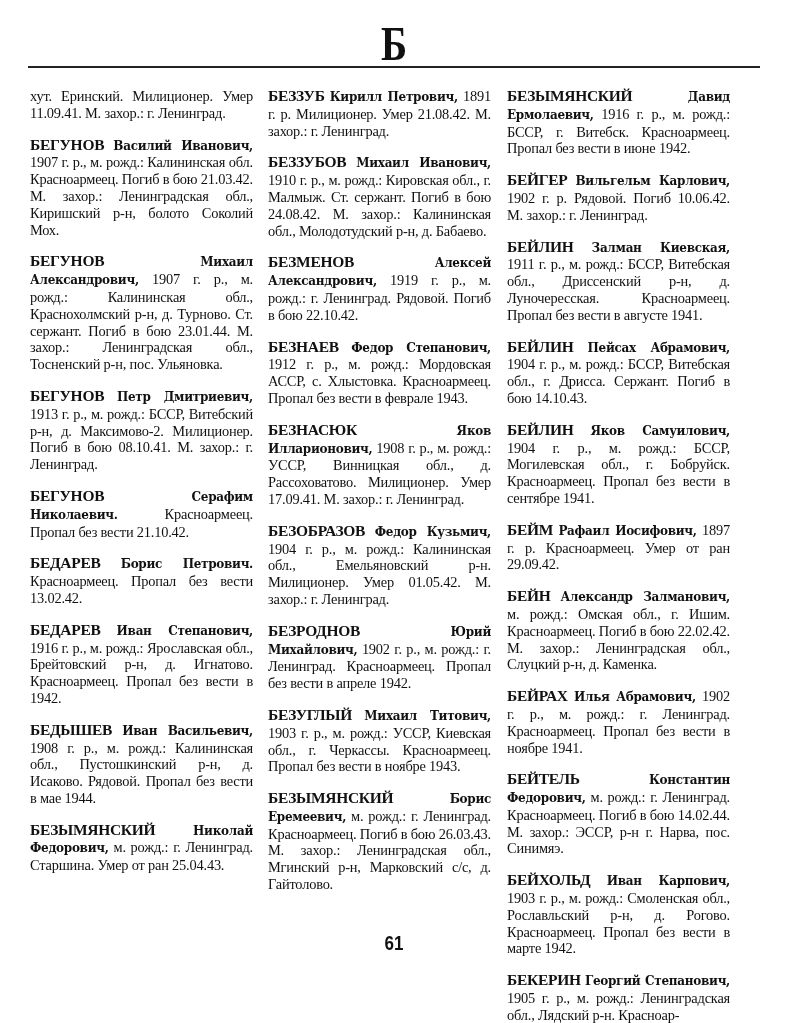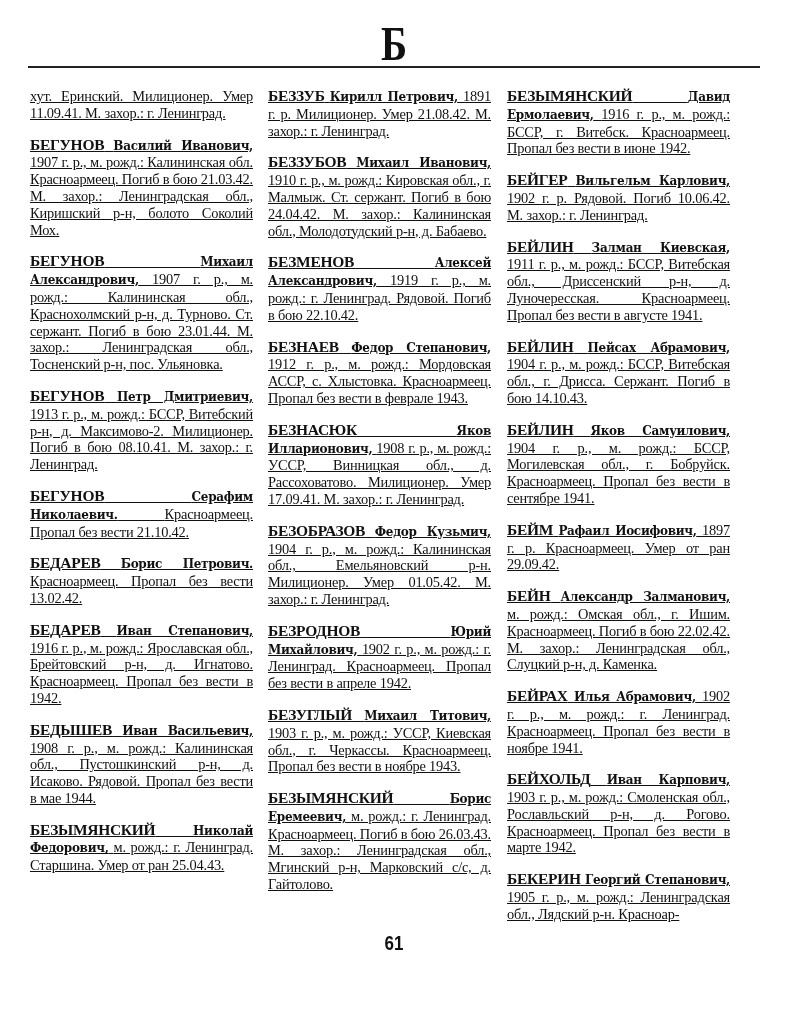--- a/index.html
+++ b/index.html
@@ -8,21 +8,21 @@
   .page-letter { position: absolute; top: 16px; left: 0; width: 788px; text-align: center;
                  font-family: "Liberation Serif", serif; font-weight: bold; font-size: 48px; line-height: 56px;
                  transform: scaleX(0.82); }
   .rule { position: absolute; top: 66px; left: 28px; width: 732px; height: 0;
           border-top: 2px solid #222; }
   .col { position: absolute; top: 88px; width: 223px; }
   #col1 { left: 30px; }
   #col2 { left: 268px; }
   #col3 { left: 507px; }
   .entry { font-size: 14.4px; line-height: 16.8px; text-align: justify; margin: 0 0 15px 0;
-           hyphens: manual; letter-spacing: -0.2px; text-decoration: underline; }
+           hyphens: manual; letter-spacing: -0.2px; }
   .entry .surname { font-weight: bold; font-size: 15.5px; letter-spacing: -0.3px; }
   .entry .given { font-weight: bold; font-size: 12px; font-family: "DejaVu Serif", serif; letter-spacing: -0.3px; }
   .entry .body { }
   .page-number { position: absolute; top: 932px; left: 0; width: 788px; text-align: center;
                  font-weight: bold; font-size: 20px; font-family: "Liberation Sans", sans-serif;
                  transform: scaleX(0.85); }
 </style>
 </head>
 <body>
 
@@ -35,35 +35,36 @@
     <p class="entry"><span class="surname">БЕГУНОВ</span> <span class="given">Михаил Александрович,</span> <span class="body">1907 г. р., м. рожд.: Калининская обл., Краснохолмский р-н, д. Турново. Ст. сержант. Погиб в бою 23.01.44. М. захор.: Ленинградская обл., Тосненский р-н, пос. Ульяновка.</span></p>
     <p class="entry"><span class="surname">БЕГУНОВ</span> <span class="given">Петр Дмитриевич,</span> <span class="body">1913 г. р., м. рожд.: БССР, Витебский р-н, д. Максимово-2. Милиционер. Погиб в бою 08.10.41. М. захор.: г. Ленинград.</span></p>
     <p class="entry"><span class="surname">БЕГУНОВ</span> <span class="given">Серафим Николаевич.</span> <span class="body">Красноармеец. Пропал без вести 21.10.42.</span></p>
     <p class="entry"><span class="surname">БЕДАРЕВ</span> <span class="given">Борис Петрович.</span> <span class="body">Красноармеец. Пропал без вести 13.02.42.</span></p>
     <p class="entry"><span class="surname">БЕДАРЕВ</span> <span class="given">Иван Степанович,</span> <span class="body">1916 г. р., м. рожд.: Ярославская обл., Брейтовский р-н, д. Игнатово. Красноармеец. Пропал без вести в 1942.</span></p>
     <p class="entry"><span class="surname">БЕДЫШЕВ</span> <span class="given">Иван Васильевич,</span> <span class="body">1908 г. р., м. рожд.: Калининская обл., Пустошкинский р-н, д. Исаково. Рядовой. Пропал без вести в мае 1944.</span></p>
     <p class="entry"><span class="surname">БЕЗЫМЯНСКИЙ</span> <span class="given">Николай Федорович,</span> <span class="body">м. рожд.: г. Ленинград. Старшина. Умер от ран 25.04.43.</span></p>
   </div>
 <div class="col" id="col2">
     <p class="entry"><span class="surname">БЕЗЗУБ</span> <span class="given">Кирилл Петрович,</span> <span class="body">1891 г. р. Милиционер. Умер 21.08.42. М. захор.: г. Ленинград.</span></p>
-    <p class="entry"><span class="surname">БЕЗЗУБОВ</span> <span class="given">Михаил Иванович,</span> <span class="body">1910 г. р., м. рожд.: Кировская обл., г. Малмыж. Ст. сержант. Погиб в бою 24.04.42. М. захор.: Калининская обл., Молодотудский р-н, д. Бабаево.</span></p>
+    <p class="entry"><span class="surname">БЕЗЗУБОВ</span> <span class="given">Михаил Иванович,</span> <span class="body">1910 г. р., м. рожд.: Кировская обл., г. Малмыж. Ст. сержант. Погиб в бою 24.08.42. М. захор.: Калининская обл., Молодотудский р-н, д. Бабаево.</span></p>
     <p class="entry"><span class="surname">БЕЗМЕНОВ</span> <span class="given">Алексей Александрович,</span> <span class="body">1919 г. р., м. рожд.: г. Ленинград. Рядовой. Погиб в бою 22.10.42.</span></p>
     <p class="entry"><span class="surname">БЕЗНАЕВ</span> <span class="given">Федор Степанович,</span> <span class="body">1912 г. р., м. рожд.: Мордовская АССР, с. Хлыстовка. Красноармеец. Пропал без вести в феврале 1943.</span></p>
     <p class="entry"><span class="surname">БЕЗНАСЮК</span> <span class="given">Яков Илларионович,</span> <span class="body">1908 г. р., м. рожд.: УССР, Винницкая обл., д. Рассоховатово. Милиционер. Умер 17.09.41. М. захор.: г. Ленинград.</span></p>
     <p class="entry"><span class="surname">БЕЗОБРАЗОВ</span> <span class="given">Федор Кузьмич,</span> <span class="body">1904 г. р., м. рожд.: Калининская обл., Емельяновский р-н. Милиционер. Умер 01.05.42. М. захор.: г. Ленинград.</span></p>
     <p class="entry"><span class="surname">БЕЗРОДНОВ</span> <span class="given">Юрий Михайлович,</span> <span class="body">1902 г. р., м. рожд.: г. Ленинград. Красноармеец. Пропал без вести в апреле 1942.</span></p>
     <p class="entry"><span class="surname">БЕЗУГЛЫЙ</span> <span class="given">Михаил Титович,</span> <span class="body">1903 г. р., м. рожд.: УССР, Киевская обл., г. Черкассы. Красноармеец. Пропал без вести в ноябре 1943.</span></p>
     <p class="entry"><span class="surname">БЕЗЫМЯНСКИЙ</span> <span class="given">Борис Еремеевич,</span> <span class="body">м. рожд.: г. Ленинград. Красноармеец. Погиб в бою 26.03.43. М. захор.: Ленинградская обл., Мгинский р-н, Марковский с/с, д. Гайтолово.</span></p>
   </div>
 <div class="col" id="col3">
     <p class="entry"><span class="surname">БЕЗЫМЯНСКИЙ</span> <span class="given">Давид Ермолаевич,</span> <span class="body">1916 г. р., м. рожд.: БССР, г. Витебск. Красноармеец. Пропал без вести в июне 1942.</span></p>
     <p class="entry"><span class="surname">БЕЙГЕР</span> <span class="given">Вильгельм Карлович,</span> <span class="body">1902 г. р. Рядовой. Погиб 10.06.42. М. захор.: г. Ленинград.</span></p>
     <p class="entry"><span class="surname">БЕЙЛИН</span> <span class="given">Залман Киевская,</span> <span class="body">1911 г. р., м. рожд.: БССР, Витебская обл., Дриссенский р-н, д. Луночересская. Красноармеец. Пропал без вести в августе 1941.</span></p>
     <p class="entry"><span class="surname">БЕЙЛИН</span> <span class="given">Пейсах Абрамович,</span> <span class="body">1904 г. р., м. рожд.: БССР, Витебская обл., г. Дрисса. Сержант. Погиб в бою 14.10.43.</span></p>
     <p class="entry"><span class="surname">БЕЙЛИН</span> <span class="given">Яков Самуилович,</span> <span class="body">1904 г. р., м. рожд.: БССР, Могилевская обл., г. Бобруйск. Красноармеец. Пропал без вести в сентябре 1941.</span></p>
     <p class="entry"><span class="surname">БЕЙМ</span> <span class="given">Рафаил Иосифович,</span> <span class="body">1897 г. р. Красноармеец. Умер от ран 29.09.42.</span></p>
     <p class="entry"><span class="surname">БЕЙН</span> <span class="given">Александр Залманович,</span> <span class="body">м. рожд.: Омская обл., г. Ишим. Красноармеец. Погиб в бою 22.02.42. М. захор.: Ленинградская обл., Слуцкий р-н, д. Каменка.</span></p>
     <p class="entry"><span class="surname">БЕЙРАХ</span> <span class="given">Илья Абрамович,</span> <span class="body">1902 г. р., м. рожд.: г. Ленинград. Красноармеец. Пропал без вести в ноябре 1941.</span></p>
+    <p class="entry"><span class="surname">БЕЙТЕЛЬ</span> <span class="given">Константин Федорович,</span> <span class="body">м. рожд.: г. Ленинград. Красноармеец. Погиб в бою 14.02.44. М. захор.: ЭССР, р-н г. Нарва, пос. Синимяэ.</span></p>
     <p class="entry"><span class="surname">БЕЙХОЛЬД</span> <span class="given">Иван Карпович,</span> <span class="body">1903 г. р., м. рожд.: Смоленская обл., Рославльский р-н, д. Рогово. Красноармеец. Пропал без вести в марте 1942.</span></p>
     <p class="entry"><span class="surname">БЕКЕРИН</span> <span class="given">Георгий Степанович,</span> <span class="body">1905 г. р., м. рожд.: Ленинградская обл., Лядский р-н. Красноар-</span></p>
   </div>
 
 <div class="page-number">61</div>
 
 </body></html>

